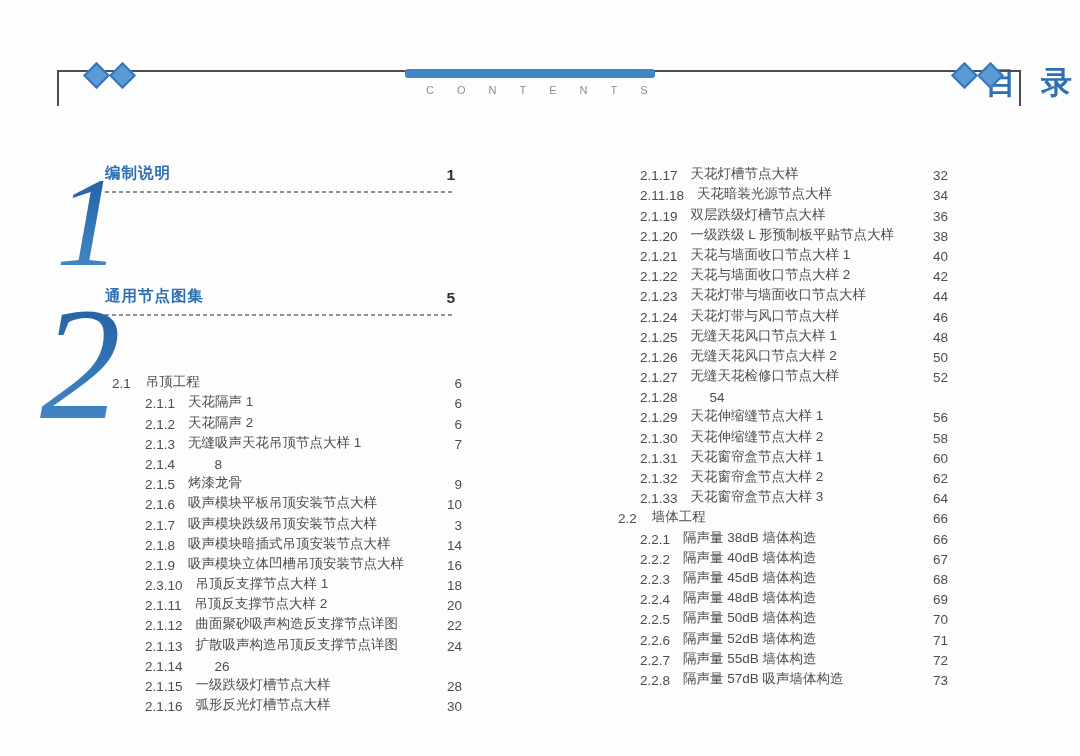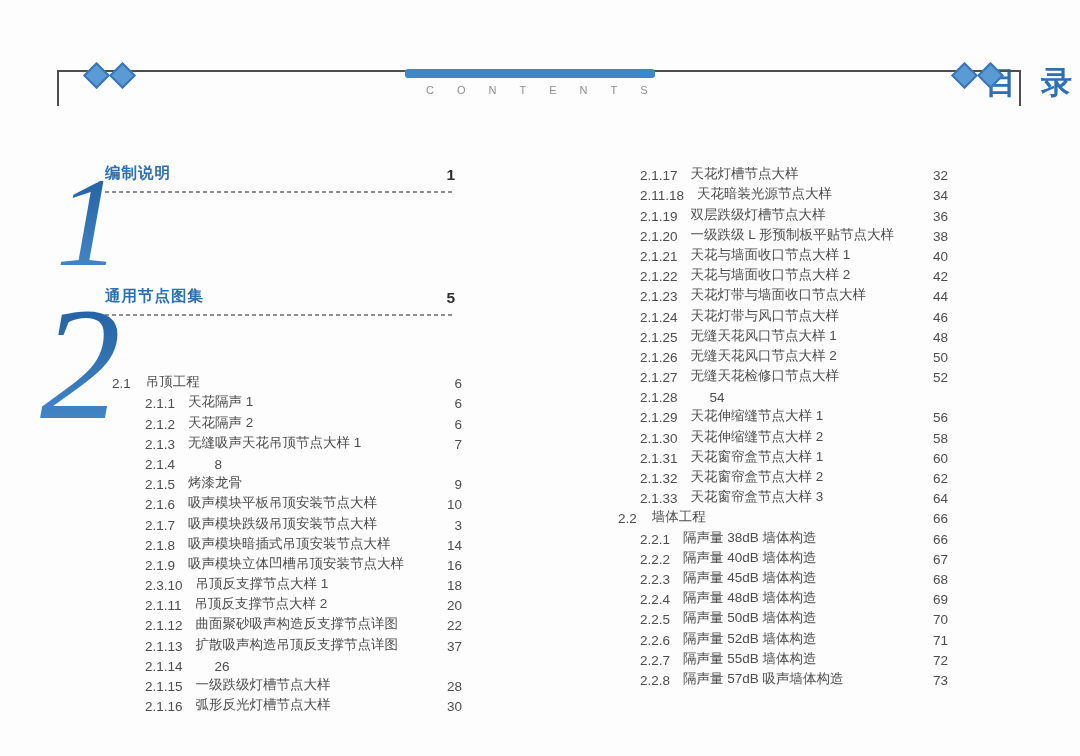--- a/index.html
+++ b/index.html
@@ -160,21 +160,21 @@
       <span class="toc-page">20</span>
     </div>
       <div class="toc-row level-2">
       <span class="toc-id">2.1.12</span>
       <span class="toc-label">曲面聚砂吸声构造反支撑节点详图</span>
       <span class="toc-page">22</span>
     </div>
       <div class="toc-row level-2">
       <span class="toc-id">2.1.13</span>
       <span class="toc-label">扩散吸声构造吊顶反支撑节点详图</span>
-      <span class="toc-page">37</span>
+      <span class="toc-page">24</span>
     </div>
       <div class="toc-row level-2">
       <span class="toc-id">2.1.14</span>
       <span class="toc-page">26</span>
     </div>
       <div class="toc-row level-2">
       <span class="toc-id">2.1.15</span>
       <span class="toc-label">一级跌级灯槽节点大样</span>
       <span class="toc-page">28</span>
     </div>

